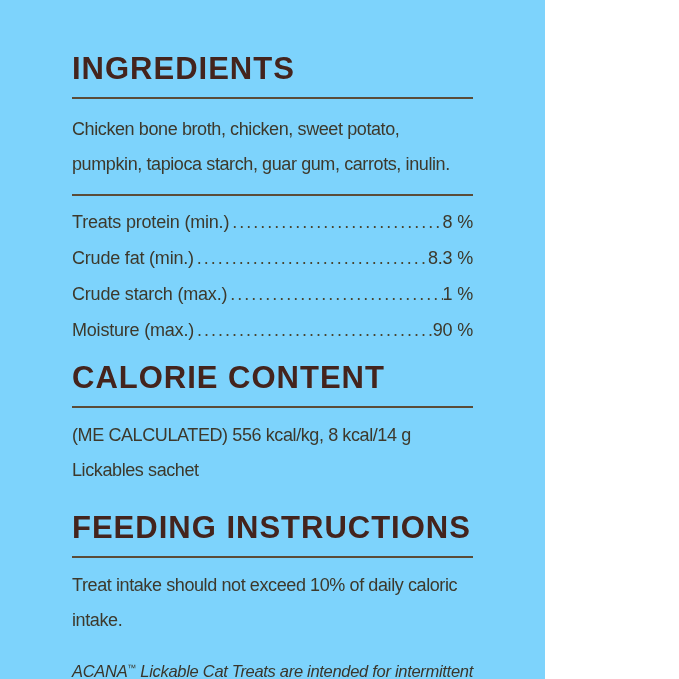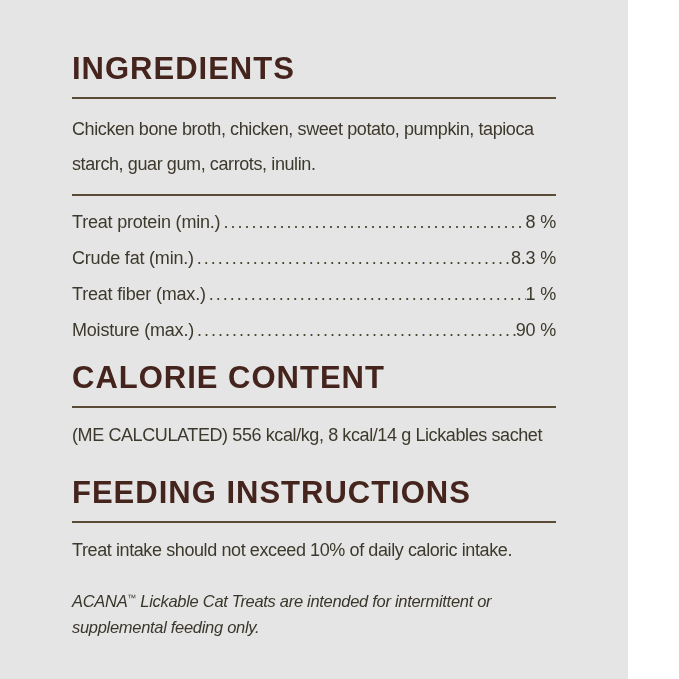--- a/index.html
+++ b/index.html
@@ -1,24 +1,24 @@
 <!DOCTYPE html>
 <html><head>
 <meta charset="utf-8">
 <style>
   html, body {
     margin: 0;
     padding: 0;
   }
   .label {
     position: relative;
-    width: 628px;
+    width: 545px;
     height: 679px;
     box-sizing: border-box;
-    background: #e5e5e5;
+    background: #7dd3fc;
     padding: 53px 72px 16px 72px;
     overflow: hidden;
     font-family: "Liberation Sans", sans-serif;
     color: #3d392c;
   }
   .section-title {
     margin: 0;
     font-size: 31px;
     line-height: 31px;
     font-weight: bold;
@@ -94,33 +94,33 @@
     <h2 class="section-title">INGREDIENTS</h2>
     <div class="rule"></div>
     <p class="body-text">Chicken bone broth, chicken, sweet potato, pumpkin, tapioca starch, guar gum, carrots, inulin.</p>
   </section>
 
   <section class="sec-ga">
     <div class="rule"></div>
     <div class="ga-rows">
 
       <div class="ga-row">
-        <span class="ga-label">Treat protein (min.)</span>
+        <span class="ga-label">Treats protein (min.)</span>
         <span class="ga-leader">................................................................................</span>
         <span class="ga-value">8 %</span>
       </div>
 
       <div class="ga-row">
         <span class="ga-label">Crude fat (min.)</span>
         <span class="ga-leader">................................................................................</span>
         <span class="ga-value">8.3 %</span>
       </div>
 
       <div class="ga-row">
-        <span class="ga-label">Treat fiber (max.)</span>
+        <span class="ga-label">Crude starch (max.)</span>
         <span class="ga-leader">................................................................................</span>
         <span class="ga-value">1 %</span>
       </div>
 
       <div class="ga-row">
         <span class="ga-label">Moisture (max.)</span>
         <span class="ga-leader">................................................................................</span>
         <span class="ga-value">90 %</span>
       </div>
 

